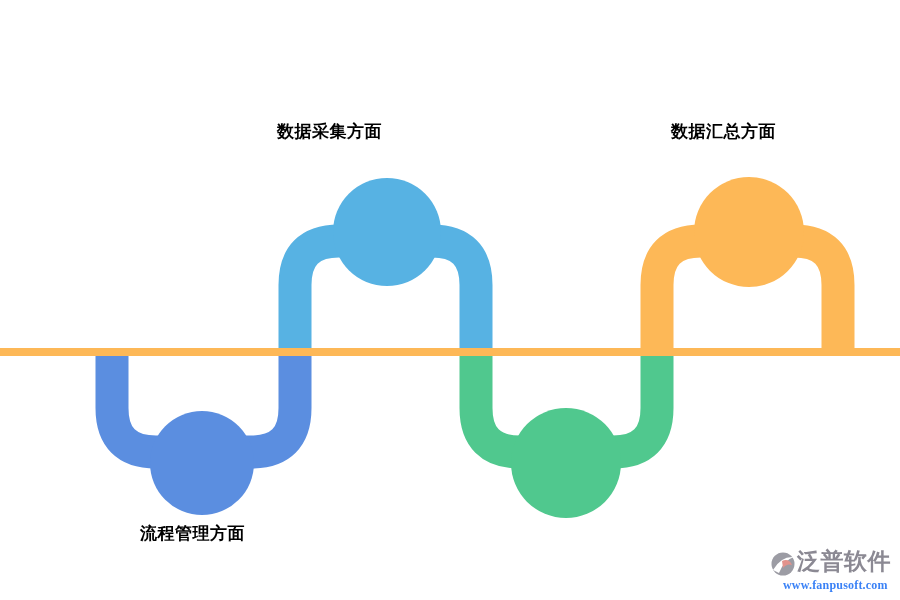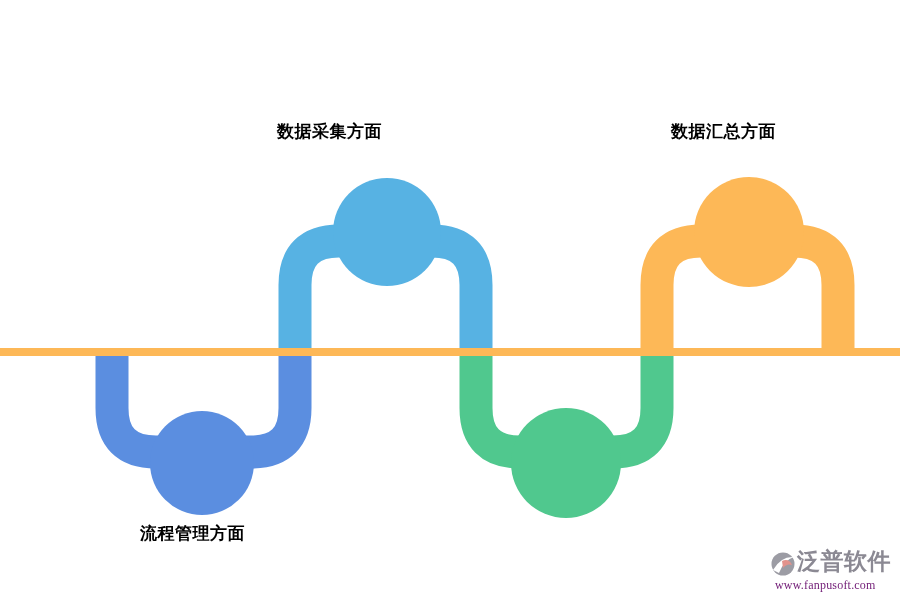--- a/index.html
+++ b/index.html
@@ -25,22 +25,22 @@
   .lbl-summary{left:511px;top:522px;}
   .watermark{
     position:absolute;left:771px;top:548px;width:125px;height:46px;
   }
   .wm-row{display:flex;align-items:flex-start;}
   .wm-brand{
     font-size:23px;font-weight:700;color:#8B8993;
     letter-spacing:0.5px;line-height:26px;margin-left:1px;
   }
   .wm-url{
-    font-size:12px;font-weight:400;color:#701a75;
-    letter-spacing:0.2px;margin-top:-1px;margin-left:4px;
+    font-size:12px;font-weight:700;color:#3b82f6;
+    letter-spacing:0.2px;margin-top:-1px;margin-left:12px;
     font-family:"Liberation Serif","DejaVu Serif",serif;
   }
 </style>
 </head>
 <body>
 
 <div class="stage">
 
   <svg class="wave" width="900" height="600" viewBox="0 0 900 600">
 

